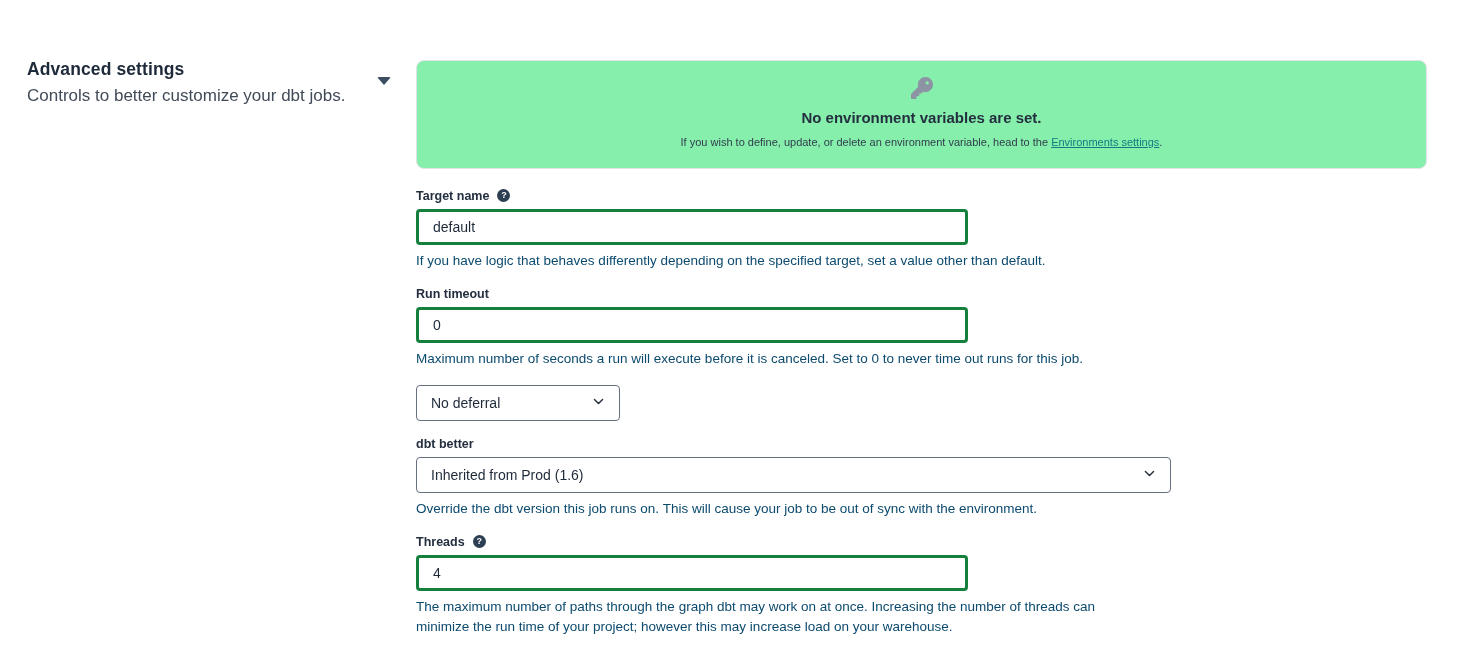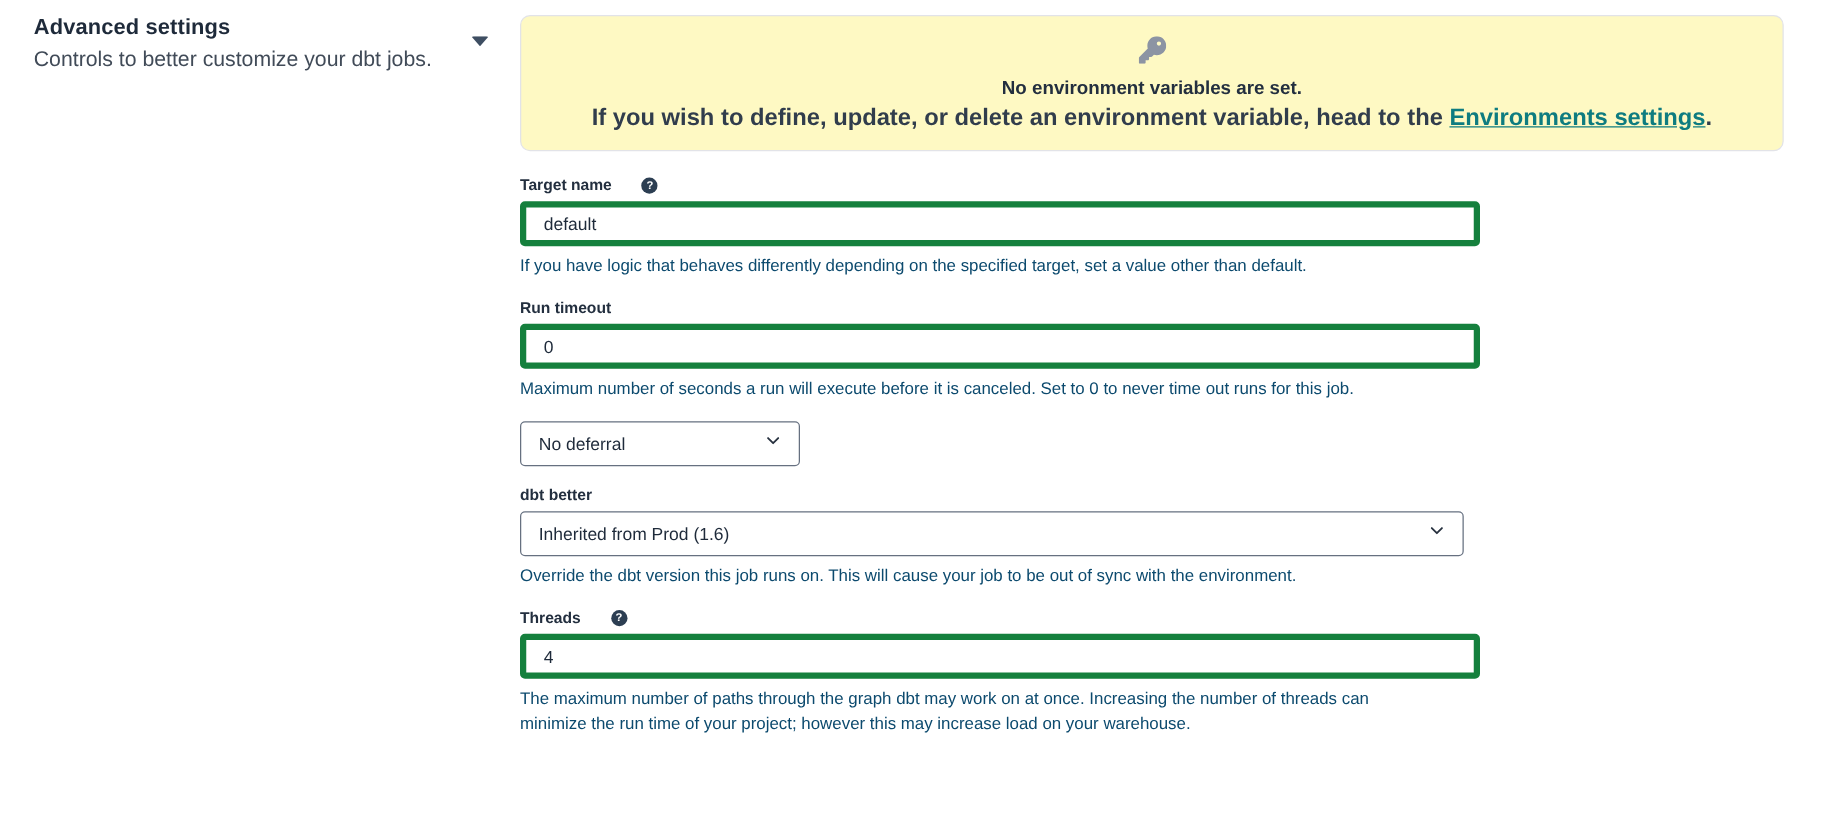--- a/index.html
+++ b/index.html
@@ -9,20 +9,21 @@
     background: #ffffff;
     width: 1458px;
     height: 659px;
     overflow: hidden;
     font-family: "Liberation Sans", sans-serif;
     -webkit-font-smoothing: antialiased;
   }
   .page {
     display: flex;
     padding: 8px 27px 0 27px;
+    margin-top: 48px;
   }
   
   .left-col {
     width: 364px;
     flex-shrink: 0;
     margin-right: 25px;
     display: flex;
     justify-content: space-between;
     align-items: flex-start;
   }
@@ -53,94 +54,93 @@
   .right-col {
     flex: 1;
     max-width: 1011px;
     margin-top: 4px;
   }
   .env-card {
     width: 100%;
     height: 109px;
     border: 1px solid #e2e3e8;
     border-radius: 8px;
-    background: #fef9c3;
+    background: #86efac;
     text-align: center;
     padding-top: 16px;
     margin-bottom: 20px;
   }
   .env-title {
     margin-top: 5px;
     font-size: 15px;
     font-weight: bold;
     color: #232f3f;
     line-height: 19px;
   }
   .env-msg {
     margin-top: 6px;
-    font-size: 19px;
+    font-size: 11px;
     color: #313d4c;
     line-height: 18px;
-    font-weight: bold;
   }
   .env-msg a {
     color: #0e7c80;
     text-decoration: underline;
     cursor: pointer;
   }
   
   .field { margin-bottom: 16px; }
   .field-label {
     display: flex;
-    align-items: flex-end;
-    gap: 24px;
+    align-items: flex-start;
+    gap: 8px;
     font-size: 12.5px;
     font-weight: bold;
     color: #232f3f;
     line-height: 14px;
     margin-bottom: 6px;
   }
   .help-badge {
     width: 13px; height: 13px;
     border-radius: 50%;
     background: #2c3e52;
     color: #ffffff;
     font-size: 9px;
     font-weight: bold;
     display: inline-flex;
     align-items: center;
     justify-content: center;
     cursor: pointer;
     line-height: 1;
   }
   .text-input {
-    width: 768px;
+    width: 552px;
     height: 36px;
-    border: 5px solid #15803d;
+    border: 3px solid #15803d;
     border-radius: 4px;
     padding: 0 14px;
     font-size: 14px;
     color: #1e2a3a;
     font-family: inherit;
     background: #ffffff;
     outline: none;
   }
   .select {
     width: 755px;
     height: 36px;
     border: 1px solid #667080;
     border-radius: 4px;
     padding: 0 14px;
     background: #ffffff;
     display: flex;
     align-items: center;
     justify-content: space-between;
     cursor: pointer;
   }
-  .select.small { width: 224px; }
+  .select.small { width: 204px; }
   .select-value {
     font-size: 14px;
     color: #1e2a3a;
   }
   .helper {
     margin-top: 6px;
     max-width: 690px;
     font-size: 13.5px;
     color: #0c4a6e;
     line-height: 20px;

